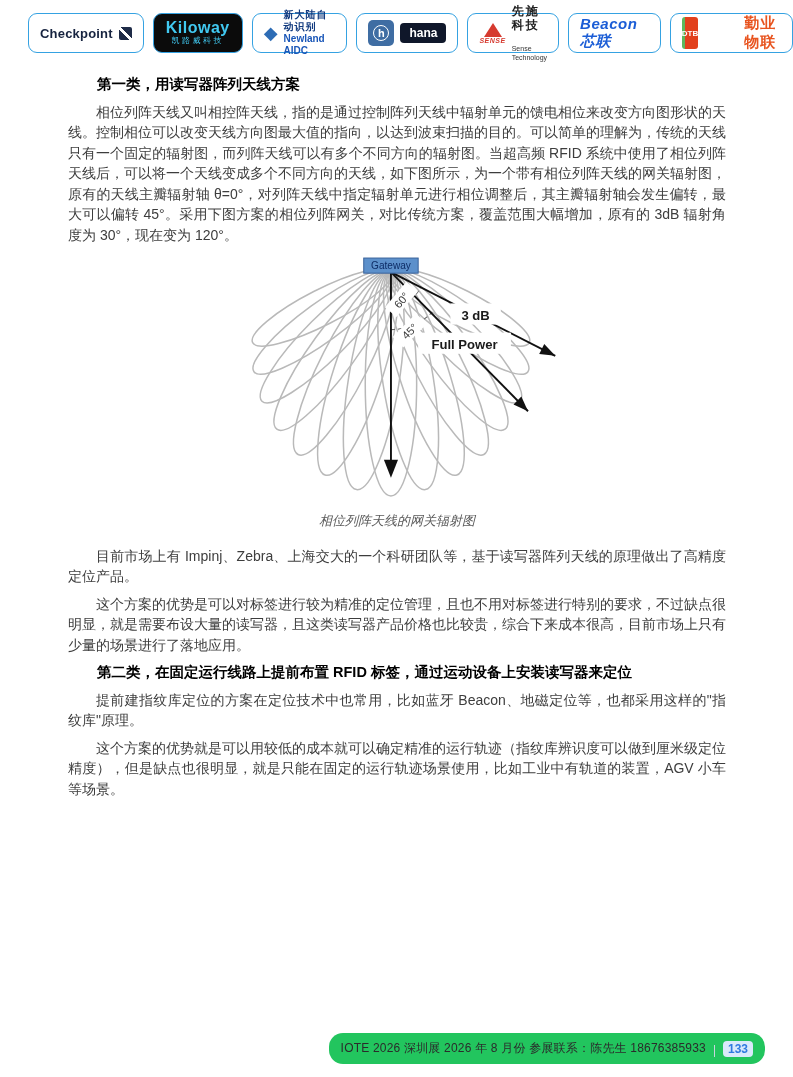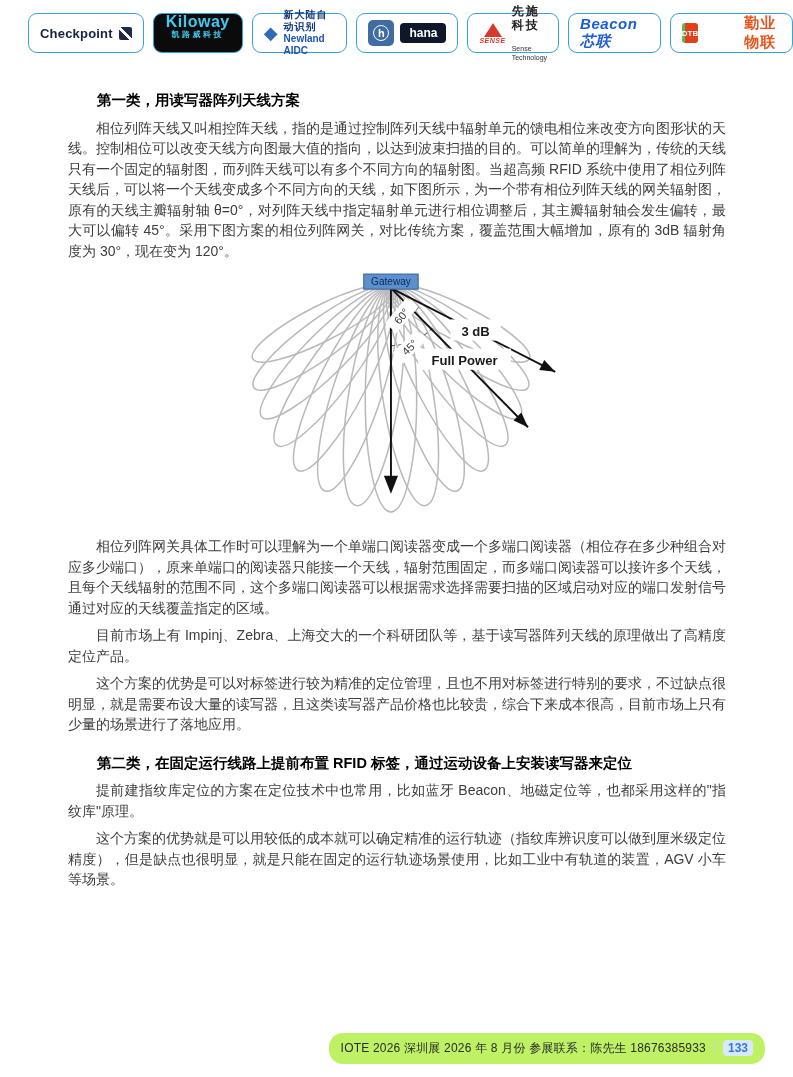--- a/index.html
+++ b/index.html
@@ -11,60 +11,60 @@
   }
   
   .logo-row{position:absolute;top:13px;left:28px;display:flex;gap:9px;align-items:stretch;}
   .logo-box{
     border:1px solid #35a2e2;border-radius:9px;background:#fff;
     height:40px;display:flex;align-items:center;gap:6px;padding:0 11px;box-sizing:border-box;
   }
   .cp-text{font-size:13px;font-weight:700;color:#16233f;letter-spacing:.2px;}
   .cp-icon{width:13px;height:13px;border-radius:2px;
     background:linear-gradient(45deg,#1e2b47 40%,#ffffff 40%,#ffffff 56%,#1e2b47 56%);}
-  .logo-box.kiloway{background:#0b0b0b;flex-direction:column;gap:0;padding:0 12px;}
+  .logo-box.kiloway{background:#0b0b0b;flex-direction:column;justify-content:center;gap:0;padding:0 12px;}
   .kw-main{font-size:16px;font-weight:800;color:#41c9f1;line-height:16px;letter-spacing:.5px;}
-  .kw-sub{font-size:8px;font-weight:700;color:#41c9f1;letter-spacing:2.5px;line-height:10px;}
+  .kw-sub{font-size:8px;font-weight:400;color:#41c9f1;letter-spacing:2.5px;line-height:10px;}
   .nl-diamond{font-size:18px;color:#2d6cb5;line-height:18px;}
   .nl-col{display:flex;flex-direction:column;justify-content:flex-start;}
   .nl-cn{font-size:10px;font-weight:700;color:#10397e;line-height:12px;letter-spacing:1px;}
   .nl-en{font-size:10px;font-weight:700;color:#1a57b8;line-height:12px;}
   .hana-sq{width:26px;height:26px;background:#3f6da3;border-radius:5px;display:flex;align-items:center;justify-content:center;}
   .hana-circle{width:16px;height:16px;border:1.5px solid #fff;border-radius:50%;color:#fff;
     font-weight:700;font-size:11px;display:flex;align-items:center;justify-content:center;box-sizing:border-box;}
   .hana-rect{background:#0f172a;border-radius:4px;padding:3px 9px;color:#fff;font-weight:700;font-size:12px;}
   .sense-col{display:flex;flex-direction:column;align-items:center;justify-content:center;}
   .sense-tri{width:0;height:0;border-left:9px solid transparent;border-right:9px solid transparent;
     border-bottom:14px solid #d63a2f;}
   .sense-brand{font-size:7px;font-weight:800;font-style:italic;color:#d63a2f;letter-spacing:.5px;}
   .sense-txt{display:flex;flex-direction:column;justify-content:center;gap:12px;}
   .sense-cn{font-size:12px;font-weight:700;color:#1c1c1c;letter-spacing:2px;line-height:14px;}
   .sense-en{font-size:7px;color:#333;line-height:9px;}
   .silion-text{font-size:15px;font-weight:800;font-style:italic;color:#1b5dd6;letter-spacing:.5px;}
-  .dtb-badge{width:24px;height:20px;border-radius:3px;display:flex;align-items:center;justify-content:center;
+  .dtb-badge{width:24px;height:32px;border-radius:3px;display:flex;align-items:center;justify-content:center;
     background:linear-gradient(90deg,#5cb85c 0 20%,#e2401c 20%);color:#fff;font-size:8px;font-weight:800;}
   .dtb-cn{font-size:15px;font-weight:700;color:#e8541f;letter-spacing:1px;margin-left:40px;}
   
   .article{position:absolute;left:68px;width:658px;top:72px;color:#3d3d3d;font-size:14px;line-height:20.5px;}
   .article .para{margin:0 0 7px;text-indent:2em;text-align:justify;}
-  .article .head{margin:18px 0 7px;text-indent:2em;font-weight:700;color:#000;font-size:14.5px;}
+  .article .head{margin:2px 0 7px;text-indent:2em;font-weight:700;color:#000;font-size:14.5px;}
   
   .figure{width:424px;margin:6px auto 14px;text-align:center;}
   .figure svg{display:block;}
   #lobes ellipse{fill:none;stroke:#b9b9b9;stroke-width:1.5;}
   .arc{fill:none;stroke:#666;stroke-width:1.1;stroke-dasharray:4 3;}
   .blk{stroke:#111;stroke-width:1.9;}
   .ah{fill:#111;}
   .dlabel{font-family:"Liberation Sans","DejaVu Sans",sans-serif;font-size:13px;font-weight:700;fill:#1a1a1a;}
   .alabel{font-family:"Liberation Sans","DejaVu Sans",sans-serif;font-size:11px;fill:#3a3a3a;}
   .gw-text{font-family:"Liberation Sans","DejaVu Sans",sans-serif;font-size:10px;fill:#0d2c66;}
   .caption{margin-top:5px;font-size:13px;font-style:italic;color:#5a5a5a;text-indent:0;}
   
-  .footer{position:absolute;top:1033px;right:28px;display:flex;align-items:flex-start;
-    background:#bef264;border-radius:14px;padding:7px 12px;}
+  .footer{position:absolute;top:1033px;right:28px;display:flex;align-items:flex-end;
+    background:#22c55e;border-radius:14px;padding:7px 12px;}
   .footer-info{font-size:12px;color:#2b2b2b;letter-spacing:.2px;}
   .footer-divider{width:1px;height:12px;background:#c9d4de;margin:0 8px;}
   .page-badge{font-size:12px;font-weight:700;color:#2f7ae0;background:#d9e9fb;border-radius:4px;padding:1px 5px;}
 </style>
 </head>
 <body>
 
 <div class="logo-row">
   <div class="logo-box">
     <span class="cp-text">Checkpoint</span>
@@ -151,23 +151,23 @@
         <text class="alabel" x="216" y="51" text-anchor="middle">60°</text>
       </g>
       <g transform="rotate(-45 224 80)">
         <rect x="208" y="70" width="33" height="15" fill="#ffffff"></rect>
         <text class="alabel" x="224" y="82" text-anchor="middle">45°</text>
       </g>
 
       <rect x="177" y="6" width="54" height="15" fill="#5c90cb" stroke="#38629b" stroke-width="1"></rect>
       <text class="gw-text" x="204" y="17" text-anchor="middle">Gateway</text>
     </svg>
+    <div class="caption">相位列阵天线的网关辐射图</div>
   </div>
 
-  <p class="para">相位列阵网关具体工作时可以理解为一个单端口阅读器变成一个多端口阅读器（相位存在多少种组合对应多少端口），原来单端口的阅读器只能接一个天线，辐射范围固定，而多端口阅读器可以接许多个天线，且每个天线辐射的范围不同，这个多端口阅读器可以根据需求选择需要扫描的区域启动对应的端口发射信号通过对应的天线覆盖指定的区域。</p>
   <p class="para">目前市场上有 Impinj、Zebra、上海交大的一个科研团队等，基于读写器阵列天线的原理做出了高精度定位产品。</p>
   <p class="para">这个方案的优势是可以对标签进行较为精准的定位管理，且也不用对标签进行特别的要求，不过缺点很明显，就是需要布设大量的读写器，且这类读写器产品价格也比较贵，综合下来成本很高，目前市场上只有少量的场景进行了落地应用。</p>
   <p class="head">第二类，在固定运行线路上提前布置 RFID 标签，通过运动设备上安装读写器来定位</p>
   <p class="para">提前建指纹库定位的方案在定位技术中也常用，比如蓝牙 Beacon、地磁定位等，也都采用这样的"指纹库"原理。</p>
   <p class="para">这个方案的优势就是可以用较低的成本就可以确定精准的运行轨迹（指纹库辨识度可以做到厘米级定位精度），但是缺点也很明显，就是只能在固定的运行轨迹场景使用，比如工业中有轨道的装置，AGV 小车等场景。</p>
 </div>
 
 <div class="footer">
   <span class="footer-info">IOTE 2026 深圳展 2026 年 8 月份  参展联系：陈先生 18676385933</span>
   <span class="footer-divider"></span>

